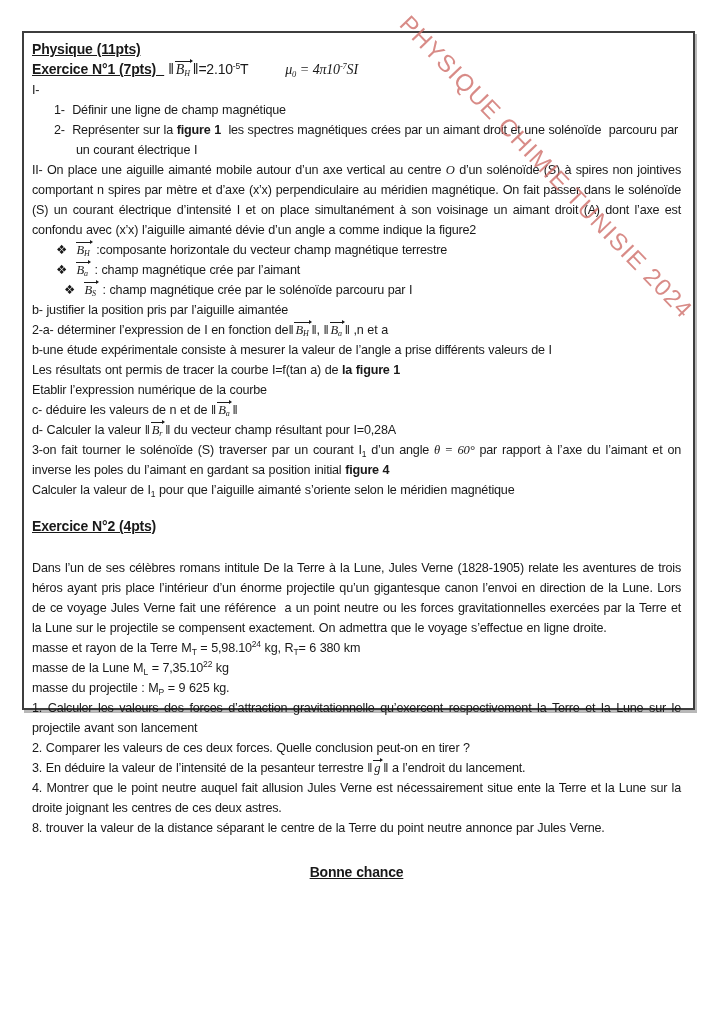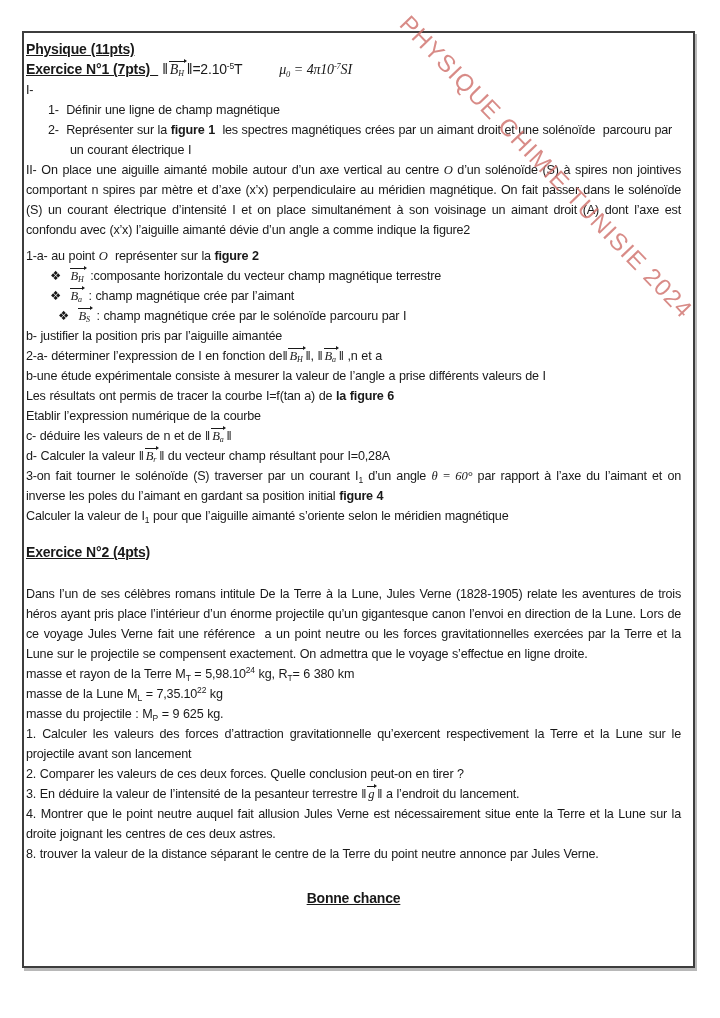--- a/index.html
+++ b/index.html
@@ -7,25 +7,25 @@
     width: 720px; height: 1018px;
     background: #ffffff;
     overflow: hidden;
     font-family: "Liberation Sans", "DejaVu Sans", sans-serif;
     color: #191919;
     position: relative;
   }
   .sheet {
     position: absolute;
     left: 22px; top: 31px;
-    width: 673px; height: 937px;
+    width: 673px; height: 679px;
     box-sizing: border-box;
     border: 2px solid #3d3d3d;
     box-shadow: 2px 3px 0 rgba(0,0,0,0.28);
-    padding: 6px 12px 0 2px;
+    padding: 6px 12px 0 8px;
     background: transparent;
   }
   .doc-body { width: 100%; }
   .line {
     font-size: 12.6px;
     line-height: 20px;
     min-height: 20px;
     letter-spacing: -0.2px;
     word-spacing: 0.4px;
   }
@@ -83,28 +83,27 @@
 <body>
 
 <div class="sheet">
   <div class="doc-body">
       <div class="line hd"><span class="b u">Physique (11pts)</span></div>
       <div class="line hd"><span class="b u">Exercice N°1 (7pts) &nbsp;</span><span>&nbsp;</span><span>‖</span><span class="vec"><span>B</span><sub>H</sub></span><span>‖=2.10</span><sup>-5</sup><span>T</span><span>&nbsp;&nbsp;&nbsp;&nbsp;&nbsp;&nbsp;&nbsp;&nbsp;&nbsp;</span><span class="i">μ</span><sub class="i">0</sub><span class="i"> = 4π10</span><sup class="i">-7</sup><span class="i">SI</span></div>
       <div class="line"><span>I-</span></div>
       <div class="line" style="margin-left: 22px;"><span>1-&nbsp; Définir une ligne de champ magnétique</span></div>
       <div class="line" style="margin-left: 22px; padding-left: 22px; text-indent: -22px;"><span>2-&nbsp; Représenter sur la </span><span class="b">figure 1</span><span>&nbsp; les spectres magnétiques crées par un aimant droit et une solénoïde &nbsp;parcouru par un courant électrique I</span></div>
       <div class="line j"><span>II- On place une aiguille aimanté mobile autour d’un axe vertical au centre </span><span class="i">O</span><span> d’un solénoïde (S) à spires non jointives comportant n spires par mètre et d’axe (x’x) perpendiculaire au méridien magnétique. On fait passer dans le solénoïde (S) un courant électrique d’intensité I et on place simultanément à son voisinage un aimant droit (A) dont l’axe est confondu avec (x’x) l’aiguille aimanté dévie d’un angle a comme indique la figure2</span></div>
-      <div class="line" style="margin-top: 6px;"><span>1-a- au point </span><span class="i">O</span><span>&nbsp; représenter sur la </span><span class="b">figure 2</span></div>
       <div class="line" style="margin-left: 24px;"><span>❖ &nbsp;</span><span class="vec"><span>B</span><sub>H</sub></span><span> :composante horizontale du vecteur champ magnétique terrestre</span></div>
       <div class="line" style="margin-left: 24px;"><span>❖ &nbsp;</span><span class="vec"><span>B</span><sub>a</sub></span><span> : champ magnétique crée par l’aimant</span></div>
       <div class="line" style="margin-left: 32px;"><span>❖ &nbsp;</span><span class="vec"><span>B</span><sub>S</sub></span><span> : champ magnétique crée par le solénoïde parcouru par I</span></div>
       <div class="line"><span>b- justifier la position pris par l’aiguille aimantée</span></div>
       <div class="line"><span>2-a- déterminer l’expression de I en fonction de‖</span><span class="vec"><span>B</span><sub>H</sub></span><span>‖, ‖</span><span class="vec"><span>B</span><sub>a</sub></span><span>‖ ,n et a</span></div>
       <div class="line"><span>b-une étude expérimentale consiste à mesurer la valeur de l’angle a prise différents valeurs de I</span></div>
-      <div class="line"><span>Les résultats ont permis de tracer la courbe I=f(tan a) de </span><span class="b">la figure 6</span></div>
+      <div class="line"><span>Les résultats ont permis de tracer la courbe I=f(tan a) de </span><span class="b">la figure 1</span></div>
       <div class="line"><span>Etablir l’expression numérique de la courbe</span></div>
       <div class="line"><span>c- déduire les valeurs de n et de ‖</span><span class="vec"><span>B</span><sub>a</sub></span><span>‖</span></div>
       <div class="line"><span>d- Calculer la valeur ‖</span><span class="vec"><span>B</span><sub>r</sub></span><span>‖ du vecteur champ résultant pour I=0,28A</span></div>
       <div class="line j"><span>3-on fait tourner le solénoïde (S) traverser par un courant I</span><sub>1</sub><span> d’un angle </span><span class="i">θ = 60°</span><span> par rapport à l’axe du l’aimant et on inverse les poles du l’aimant en gardant sa position initial </span><span class="b">figure 4</span></div>
       <div class="line"><span>Calculer la valeur de I</span><sub>1</sub><span> pour que l’aiguille aimanté s’oriente selon le méridien magnétique</span></div>
       <div class="line hd" style="margin-top: 16px;"><span class="b u">Exercice N°2 (4pts)</span></div>
       <div class="line j" style="margin-top: 22px;"><span>Dans l’un de ses célèbres romans intitule De la Terre à la Lune, Jules Verne (1828-1905) relate les aventures de trois héros ayant pris place l’intérieur d’un énorme projectile qu’un gigantesque canon l’envoi en direction de la Lune. Lors de ce voyage Jules Verne fait une référence &nbsp;a un point neutre ou les forces gravitationnelles exercées par la Terre et la Lune sur le projectile se compensent exactement. On admettra que le voyage s’effectue en ligne droite.</span></div>
       <div class="line"><span>masse et rayon de la Terre M</span><sub>T</sub><span> = 5,98.10</span><sup>24</sup><span> kg, R</span><sub>T</sub><span>= 6 380 km</span></div>
       <div class="line"><span>masse de la Lune M</span><sub>L</sub><span> = 7,35.10</span><sup>22</sup><span> kg</span></div>
       <div class="line"><span>masse du projectile : M</span><sub>P</sub><span> = 9 625 kg.</span></div>

